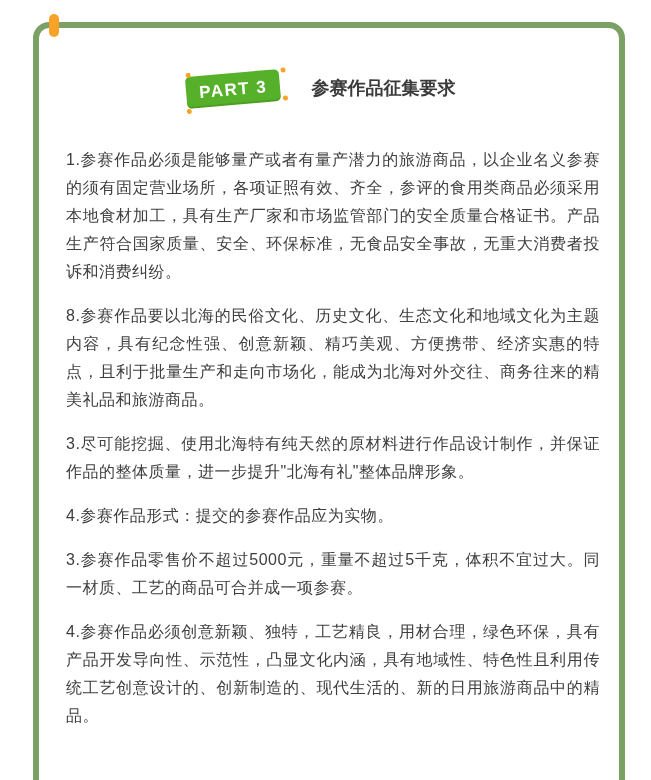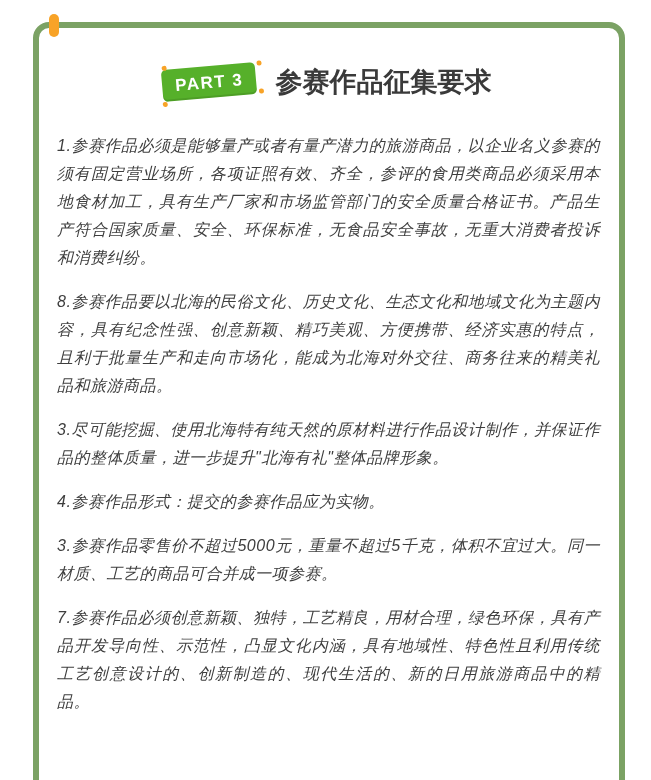--- a/index.html
+++ b/index.html
@@ -63,37 +63,36 @@
     width: 5px;
     height: 5px;
     border-radius: 50%;
     background: #f8a327;
   }
   .dot-tl { left: 1px;  top: -4px; }
   .dot-tr { right: -7px; top: -1px; }
   .dot-bl { left: -1px; bottom: -5px; }
   .dot-br { right: -7px; bottom: 0px; }
   .title {
-    margin: 4px;
-    font-size: 27px;
+    margin: 16px;
+    font-size: 18px;
     font-weight: bold;
     color: #3a3a3a;
     line-height: 1.2;
   }
   .body-text {
     padding: 0 19px 0 18px;
   }
   .body-text p {
-    margin: 0 0 16px 0;
+    margin: 0 0 16px 9px;
     font-size: 16px;
     line-height: 28px;
     color: #3e3e3e;
     text-align: justify;
     letter-spacing: 0.5px;
-    font-style: italic;
   }
 </style>
 </head>
 <body>
 
 <div class="pin"></div>
 
 <div class="frame">
 
   <div class="header">
@@ -106,17 +105,17 @@
     </div>
     <h1 class="title">参赛作品征集要求</h1>
   </div>
 
   <div class="body-text">
     <p>1.参赛作品必须是能够量产或者有量产潜力的旅游商品，以企业名义参赛的须有固定营业场所，各项证照有效、齐全，参评的食用类商品必须采用本地食材加工，具有生产厂家和市场监管部门的安全质量合格证书。产品生产符合国家质量、安全、环保标准，无食品安全事故，无重大消费者投诉和消费纠纷。</p>
     <p>8.参赛作品要以北海的民俗文化、历史文化、生态文化和地域文化为主题内容，具有纪念性强、创意新颖、精巧美观、方便携带、经济实惠的特点，且利于批量生产和走向市场化，能成为北海对外交往、商务往来的精美礼品和旅游商品。</p>
     <p>3.尽可能挖掘、使用北海特有纯天然的原材料进行作品设计制作，并保证作品的整体质量，进一步提升"北海有礼"整体品牌形象。</p>
     <p>4.参赛作品形式：提交的参赛作品应为实物。</p>
     <p>3.参赛作品零售价不超过5000元，重量不超过5千克，体积不宜过大。同一材质、工艺的商品可合并成一项参赛。</p>
-    <p>7.参赛作品必须创意新颖、独特，工艺精良，用材合理，绿色环保，具有产品开发导向性、示范性，凸显文化内涵，具有地域性、特色性且利用传统工艺创意设计的、创新制造的、现代生活的、新的日用旅游商品中的精品。</p>
+    <p>4.参赛作品必须创意新颖、独特，工艺精良，用材合理，绿色环保，具有产品开发导向性、示范性，凸显文化内涵，具有地域性、特色性且利用传统工艺创意设计的、创新制造的、现代生活的、新的日用旅游商品中的精品。</p>
 
   </div>
 
 </div>
 
 </body></html>

